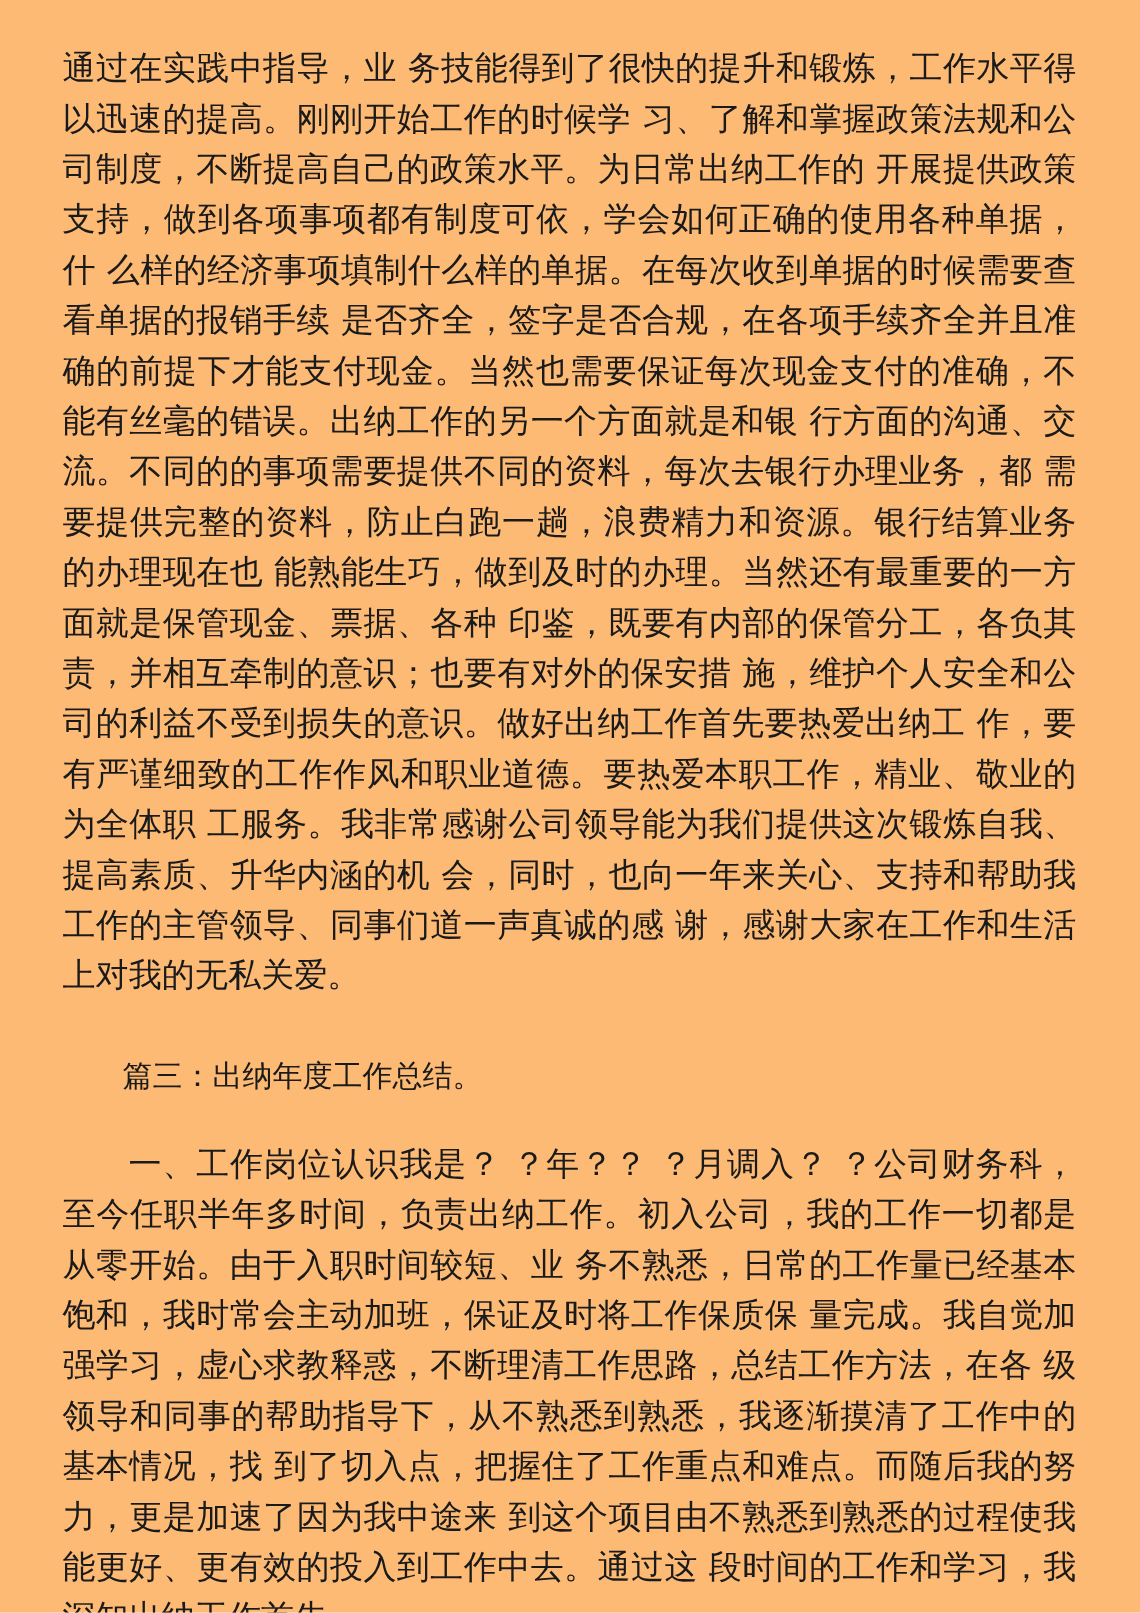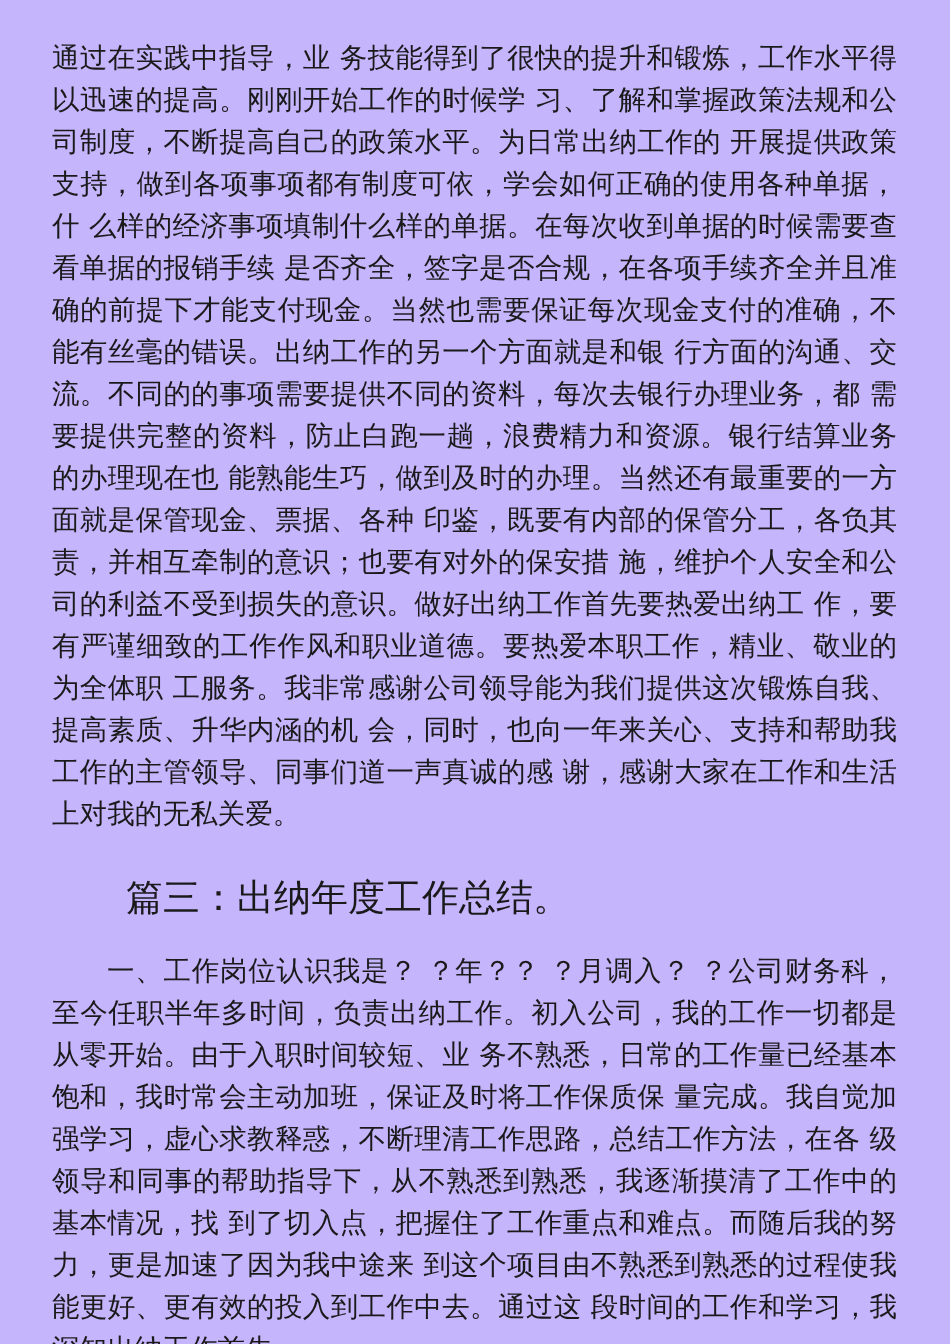--- a/index.html
+++ b/index.html
@@ -5,21 +5,21 @@
   html, body {
     margin: 0;
     padding: 0;
     background: #ffffff;
   }
 
   .page {
     position: relative;
     width: 950px;
     height: 1344px;
-    background: #c4b5fd;
+    background: #fdba74;
     overflow: hidden;
     box-sizing: border-box;
   }
 
   .text-block {
     position: absolute;
     left: 52px;
     top: 36px;
     width: 845px;
   }
@@ -47,22 +47,22 @@
 
   .gap-after-heading {
     height: 8px;
   }
 
   .gap-between-paras {
     height: 22px;
   }
 
   .heading {
-    font-family: Liberation Sans, sans-serif;
-    font-size: 37px;
+    font-family: Liberation Serif, serif;
+    font-size: 25px;
     line-height: 42px;
     color: #1a1a1a;
     text-indent: 2em;
     margin: 0;
     font-weight: normal;
   }
 </style>
 </head>
 <body>
 

